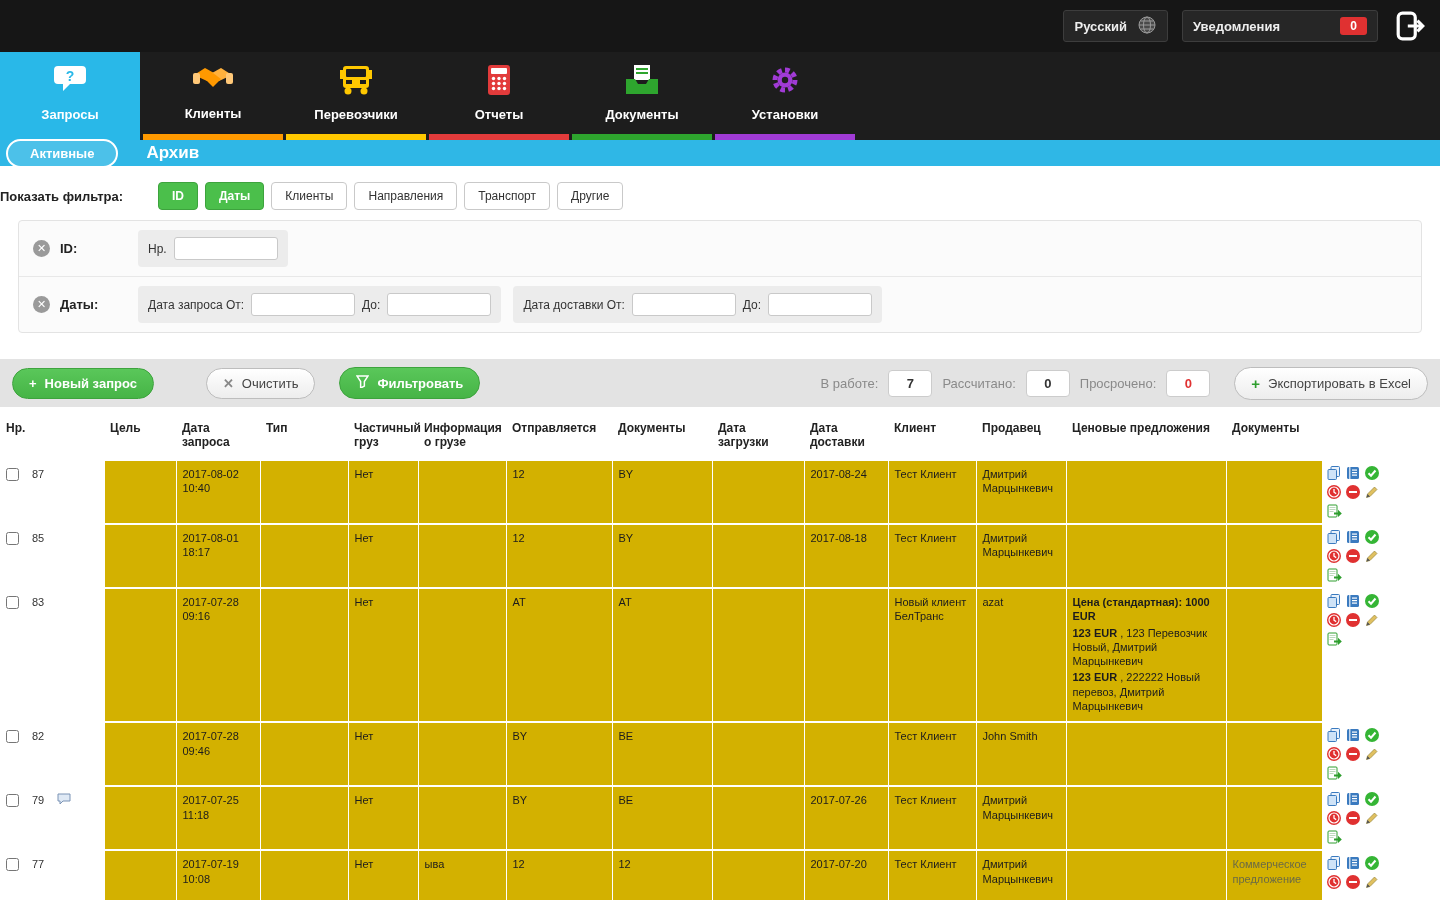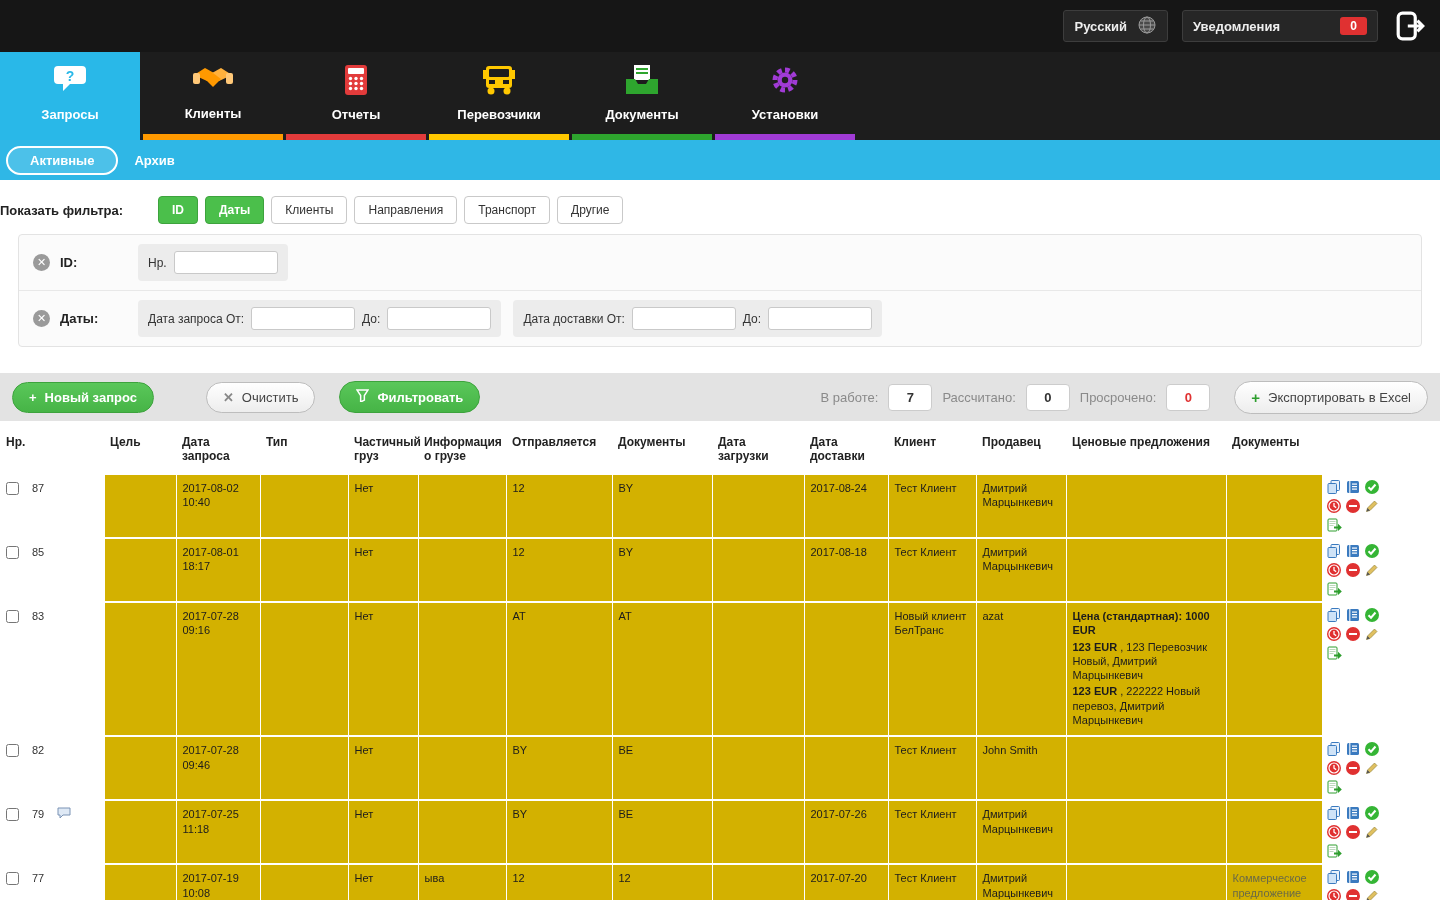--- a/index.html
+++ b/index.html
@@ -19,24 +19,24 @@
 
   
   .nav { height: 88px; background: #1d1d1d; display: flex; }
   .nav-tab { width: 140px; margin-right: 3px; display: flex; flex-direction: column;
     align-items: center; justify-content: center; gap: 7px;
     border-bottom: 6px solid transparent; cursor: pointer; }
   .nav-tab .tab-label { color: #fff; font-size: 13px; font-weight: bold; }
   .nav-tab.active { background: #29b8e8; border-bottom-color: #29b8e8; }
 
   
-  .subnav { height: 40px; background: #2fb7e6; display: flex; align-items: center; gap: 2px; padding: 0 6px; }
+  .subnav { height: 26px; background: #2fb7e6; display: flex; align-items: center; gap: 14px; padding: 0 6px; }
   .pill-active { border: 2px solid #fff; border-radius: 17px; padding: 5px 22px; color: #fff;
     font-weight: bold; font-size: 13px; background: rgba(255,255,255,.14); cursor: pointer; }
-  .subnav-link { color: #fff; font-weight: bold; font-size: 13px; padding: 0 14px; cursor: pointer; }
+  .subnav-link { color: #fff; font-weight: bold; font-size: 17px; padding: 0 14px; cursor: pointer; }
 
   
   .filter-head { display: flex; align-items: center; margin: 16px 0 10px; }
   .fh-label { font-size: 13px; font-weight: bold; color: #222; width: 158px; }
   .fbtn { font-size: 12px; padding: 6px 13px; border-radius: 4px; margin-right: 7px; cursor: pointer;
     border: 1px solid #c9c9c9; background: #fff; color: #333; font-family: inherit; }
   .fbtn.on { background: #4bbf4b; border-color: #3da33d; color: #fff; font-weight: bold; }
 
   .fpanel { margin: 8px 18px 0; border: 1px solid #e3e3e3; border-radius: 4px; background: #fbfbfb; }
   .frow { display: flex; align-items: center; padding: 9px 14px; }
@@ -127,54 +127,54 @@
       <svg width="40" height="30" viewBox="0 0 40 30">
           <path d="M1 10 L12 3 l9 5 -7 8 z" fill="#ff9900"></path>
           <path d="M39 10 L28 3 l-9 5 7 8 z" fill="#ffb13d"></path>
           <path d="M12 14 l8 8 8 -8 -8 -6 z" fill="#ff9900"></path>
           <rect x="0" y="8" width="7" height="11" rx="2" fill="#ffc878"></rect>
           <rect x="33" y="8" width="7" height="11" rx="2" fill="#ffc878"></rect>
         </svg>
     </span>
     <span class="tab-label">Клиенты</span>
   </div>
+  <div class="nav-tab" style="border-bottom-color: rgb(255, 200, 0);">
+    <span>
+      <svg width="36" height="32" viewBox="0 0 36 32">
+          <rect x="2" y="6" width="3" height="9" fill="#ffc800"></rect>
+          <rect x="31" y="6" width="3" height="9" fill="#ffc800"></rect>
+          <rect x="5" y="2" width="26" height="22" rx="3" fill="#ffc800"></rect>
+          <rect x="8" y="5" width="20" height="8" rx="1" fill="#1d1d1d"></rect>
+          <rect x="8" y="16" width="6" height="4" fill="#1d1d1d"></rect>
+          <rect x="22" y="16" width="6" height="4" fill="#1d1d1d"></rect>
+          <circle cx="10" cy="27" r="3.5" fill="#ffc800"></circle>
+          <circle cx="26" cy="27" r="3.5" fill="#ffc800"></circle>
+        </svg>
+    </span>
+    <span class="tab-label">Перевозчики</span>
+  </div>
   <div class="nav-tab" style="border-bottom-color: rgb(226, 59, 59);">
     <span>
       <svg width="30" height="32" viewBox="0 0 30 32">
           <rect x="4" y="1" width="22" height="30" rx="3" fill="#e23b3b"></rect>
           <rect x="7" y="4" width="16" height="6" rx="1" fill="#fff"></rect>
           <g fill="#fff">
             <circle cx="9.5" cy="14.5" r="1.7"></circle>
             <circle cx="15" cy="14.5" r="1.7"></circle>
             <circle cx="20.5" cy="14.5" r="1.7"></circle>
             <circle cx="9.5" cy="19.5" r="1.7"></circle>
             <circle cx="15" cy="19.5" r="1.7"></circle>
             <circle cx="20.5" cy="19.5" r="1.7"></circle>
             <circle cx="9.5" cy="24.5" r="1.7"></circle>
             <circle cx="15" cy="24.5" r="1.7"></circle>
             <circle cx="20.5" cy="24.5" r="1.7"></circle>
           </g>
         </svg>
     </span>
     <span class="tab-label">Отчеты</span>
-  </div>
-  <div class="nav-tab" style="border-bottom-color: rgb(255, 200, 0);">
-    <span>
-      <svg width="36" height="32" viewBox="0 0 36 32">
-          <rect x="2" y="6" width="3" height="9" fill="#ffc800"></rect>
-          <rect x="31" y="6" width="3" height="9" fill="#ffc800"></rect>
-          <rect x="5" y="2" width="26" height="22" rx="3" fill="#ffc800"></rect>
-          <rect x="8" y="5" width="20" height="8" rx="1" fill="#1d1d1d"></rect>
-          <rect x="8" y="16" width="6" height="4" fill="#1d1d1d"></rect>
-          <rect x="22" y="16" width="6" height="4" fill="#1d1d1d"></rect>
-          <circle cx="10" cy="27" r="3.5" fill="#ffc800"></circle>
-          <circle cx="26" cy="27" r="3.5" fill="#ffc800"></circle>
-        </svg>
-    </span>
-    <span class="tab-label">Перевозчики</span>
   </div>
   <div class="nav-tab" style="border-bottom-color: rgb(46, 165, 46);">
     <span>
       <svg width="38" height="32" viewBox="0 0 38 32">
           <rect x="11" y="1" width="16" height="15" fill="#fff"></rect>
           <rect x="13" y="4" width="12" height="2" fill="#2ea52e"></rect>
           <rect x="13" y="8" width="12" height="2" fill="#2ea52e"></rect>
           <path d="M3 15 h9 l3 5 h8 l3 -5 h9 v15 H3 z" fill="#2ea52e"></path>
         </svg>
     </span>

